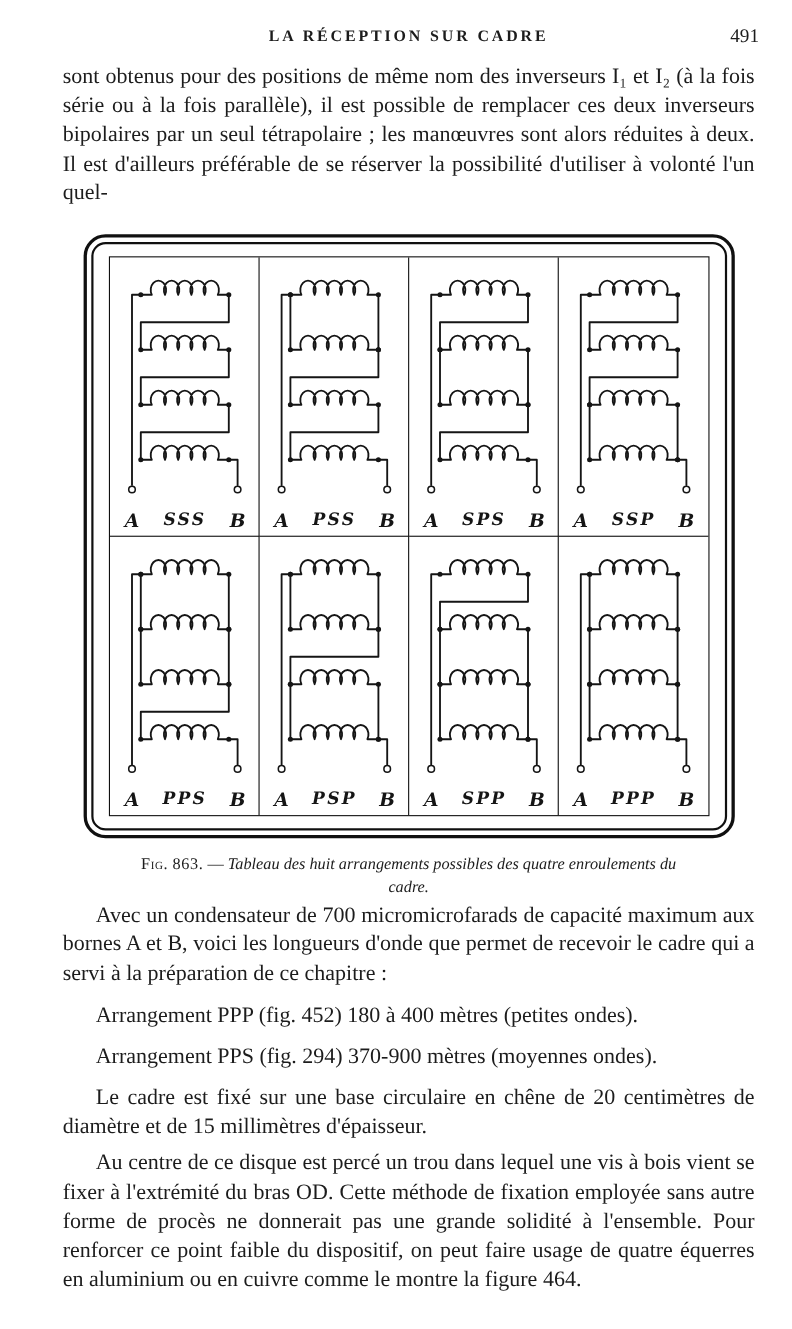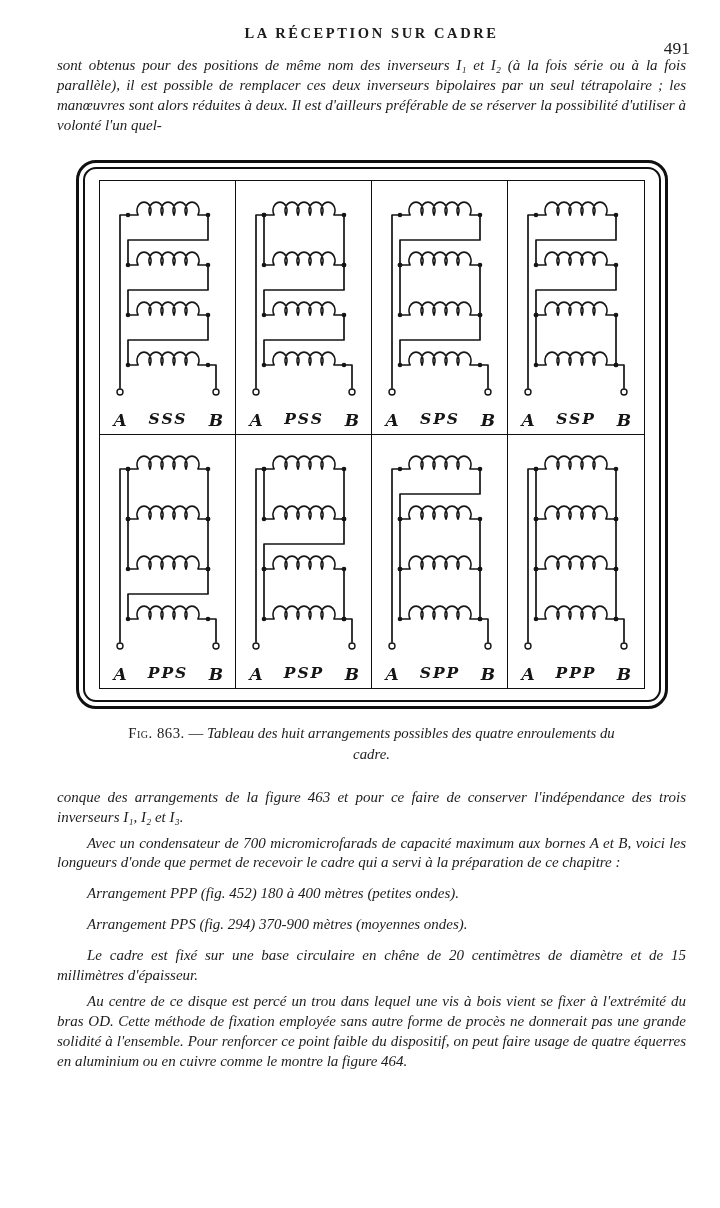--- a/index.html
+++ b/index.html
@@ -9,23 +9,23 @@
     font-family: "Liberation Serif", "DejaVu Serif", serif;
     color: #1c1c1c;
   }
   .page { padding: 22px 34px 16px 38px; margin-left: 19px; }
 
   .header { position: relative; height: 24px; margin-bottom: 10px; }
   .title {
     text-align: center; font-weight: bold; font-size: 14.5px;
     letter-spacing: 2.6px; padding-top: 3px;
   }
-  .pagenum { position: absolute; right: -4px; top: 16px; font-size: 17.5px; }
-
-  p { text-align: justify; font-size: 15px; line-height: 1.33; margin: 0 0 6px 0; font-style: italic; }
+  .pagenum { position: absolute; right: -4px; top: 0; font-size: 17.5px; }
+
+  p { text-align: justify; font-size: 20px; line-height: 1.33; margin: 0 0 6px 0; }
   .indent { text-indent: 30px; }
   .arr { text-align: left; text-indent: 30px; margin: 11px 0; }
 
   .figure-wrap { width: fit-content; margin: 24px auto 8px auto; }
   .frame-outer { border: 3px solid #101010; border-radius: 20px; padding: 4px; }
   .frame-inner { border: 2px solid #101010; border-radius: 13px; padding: 11px 14px; }
   .grid {
     display: grid; grid-template-columns: repeat(4, 136px);
     border: 1.6px solid #101010; width: fit-content; margin: 0 auto;
     background: #fff;
@@ -323,21 +323,20 @@
       </div>
     </div>
   </div>
 
   <div class="caption">
     <span class="figlab">Fig. 863.</span>
     <span>—</span>
     <span class="capit">Tableau des huit arrangements possibles des quatre enroulements du cadre.</span>
   </div>
 
-  <p class="after-fig">conque des arrangements de la figure 463 et pour ce faire de conserver l'indépendance des trois inverseurs I₁, I₂ et I₃.</p>
 
   <p class="indent">Avec un condensateur de 700 micromicrofarads de capacité maximum aux bornes A et B, voici les longueurs d'onde que permet de recevoir le cadre qui a servi à la préparation de ce chapitre :</p>
 
   <p class="arr">Arrangement PPP (fig. 452) 180 à 400 mètres (petites ondes).</p>
   <p class="arr">Arrangement PPS (fig. 294) 370-900 mètres (moyennes ondes).</p>
 
   <p class="indent">Le cadre est fixé sur une base circulaire en chêne de 20 centimètres de diamètre et de 15 millimètres d'épaisseur.</p>
 
   <p class="indent">Au centre de ce disque est percé un trou dans lequel une vis à bois vient se fixer à l'extrémité du bras OD. Cette méthode de fixation employée sans autre forme de procès ne donnerait pas une grande solidité à l'ensemble. Pour renforcer ce point faible du dispositif, on peut faire usage de quatre équerres en aluminium ou en cuivre comme le montre la figure 464.</p>
 

